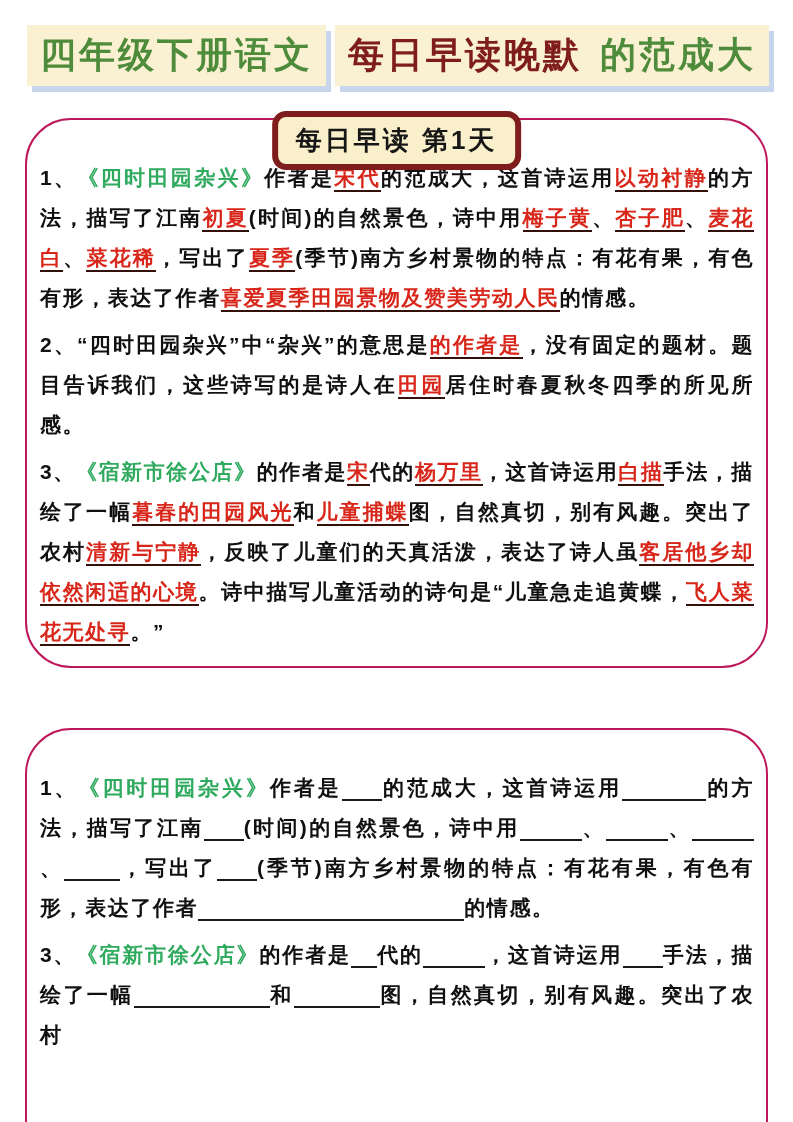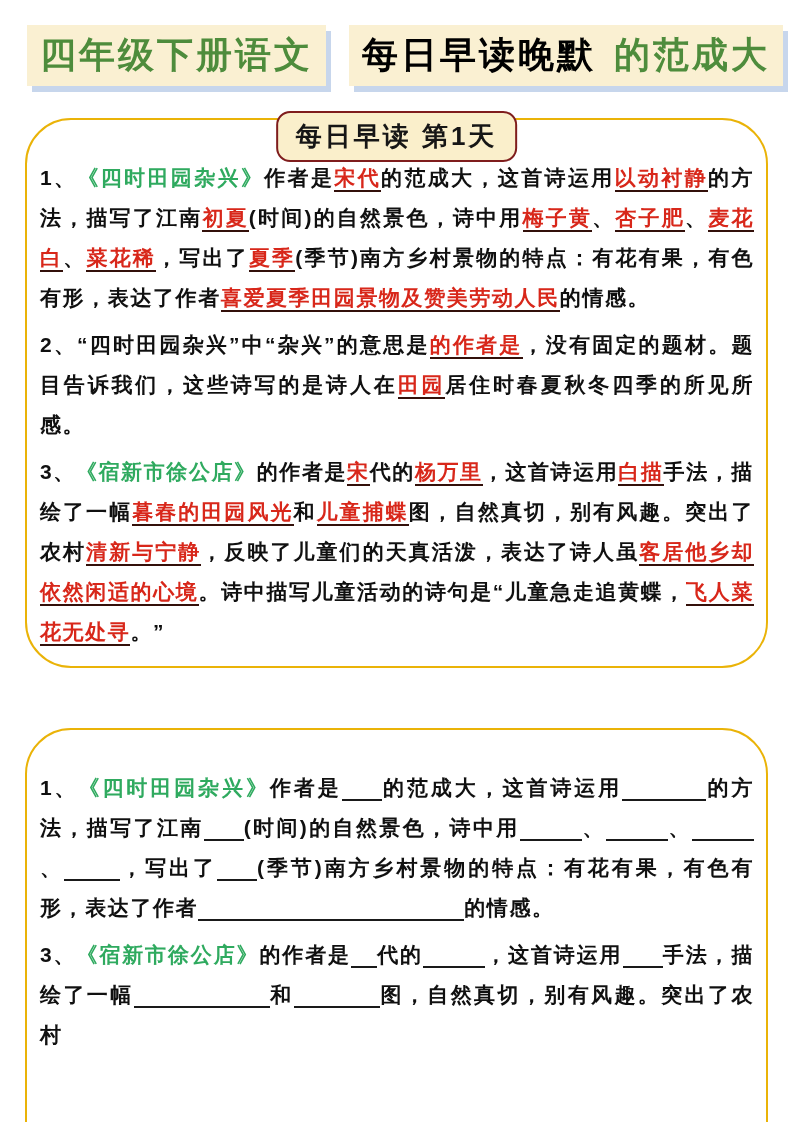--- a/index.html
+++ b/index.html
@@ -4,51 +4,51 @@
 <style>
   * { margin: 0; padding: 0; box-sizing: border-box; }
   html, body {
     width: 793px; height: 1122px;
     background: #ffffff;
     font-family: "Liberation Sans", "DejaVu Sans", sans-serif;
     overflow: hidden;
   }
   
   .header-row {
-    display: flex; gap: 23px;
+    display: flex; gap: 9px;
     margin: 25px 27px 0 27px;
   }
   .header-block {
     background: #faf0d2;
     box-shadow: 5px 6px 0 0 #c7d6ec;
     padding: 7px 13px;
     font-size: 36px; font-weight: 700;
     letter-spacing: 3px;
     white-space: nowrap;
     line-height: 1.3;
   }
   .hdr-green  { color: #4e8c3c; }
-  .hdr-orange { color: #000000; }
+  .hdr-orange { color: #7f1d1d; }
   .hdr-gap { display: inline-block; width: 18px; }
   
   .section { position: relative; margin: 32px 25px 0 25px; }
   .section.second { margin-top: 60px; }
   .box {
-    border: 2px solid #eab308;
+    border: 2px solid #be185d;
     border-radius: 46px;
     background: #ffffff;
     padding: 38px 12px 14px 13px;
     min-height: 470px;
   }
   .badge {
     position: absolute;
     top: -7px; left: 50%;
     transform: translateX(-50%);
     background: #faefcb;
-    border: 2px solid #7f1d1d;
+    border: 6px solid #7f1d1d;
     border-radius: 14px;
     padding: 6px 18px;
     font-size: 26px; font-weight: 700;
     letter-spacing: 3px;
     color: #161616;
     white-space: nowrap;
     z-index: 2;
   }
   
   .para {

